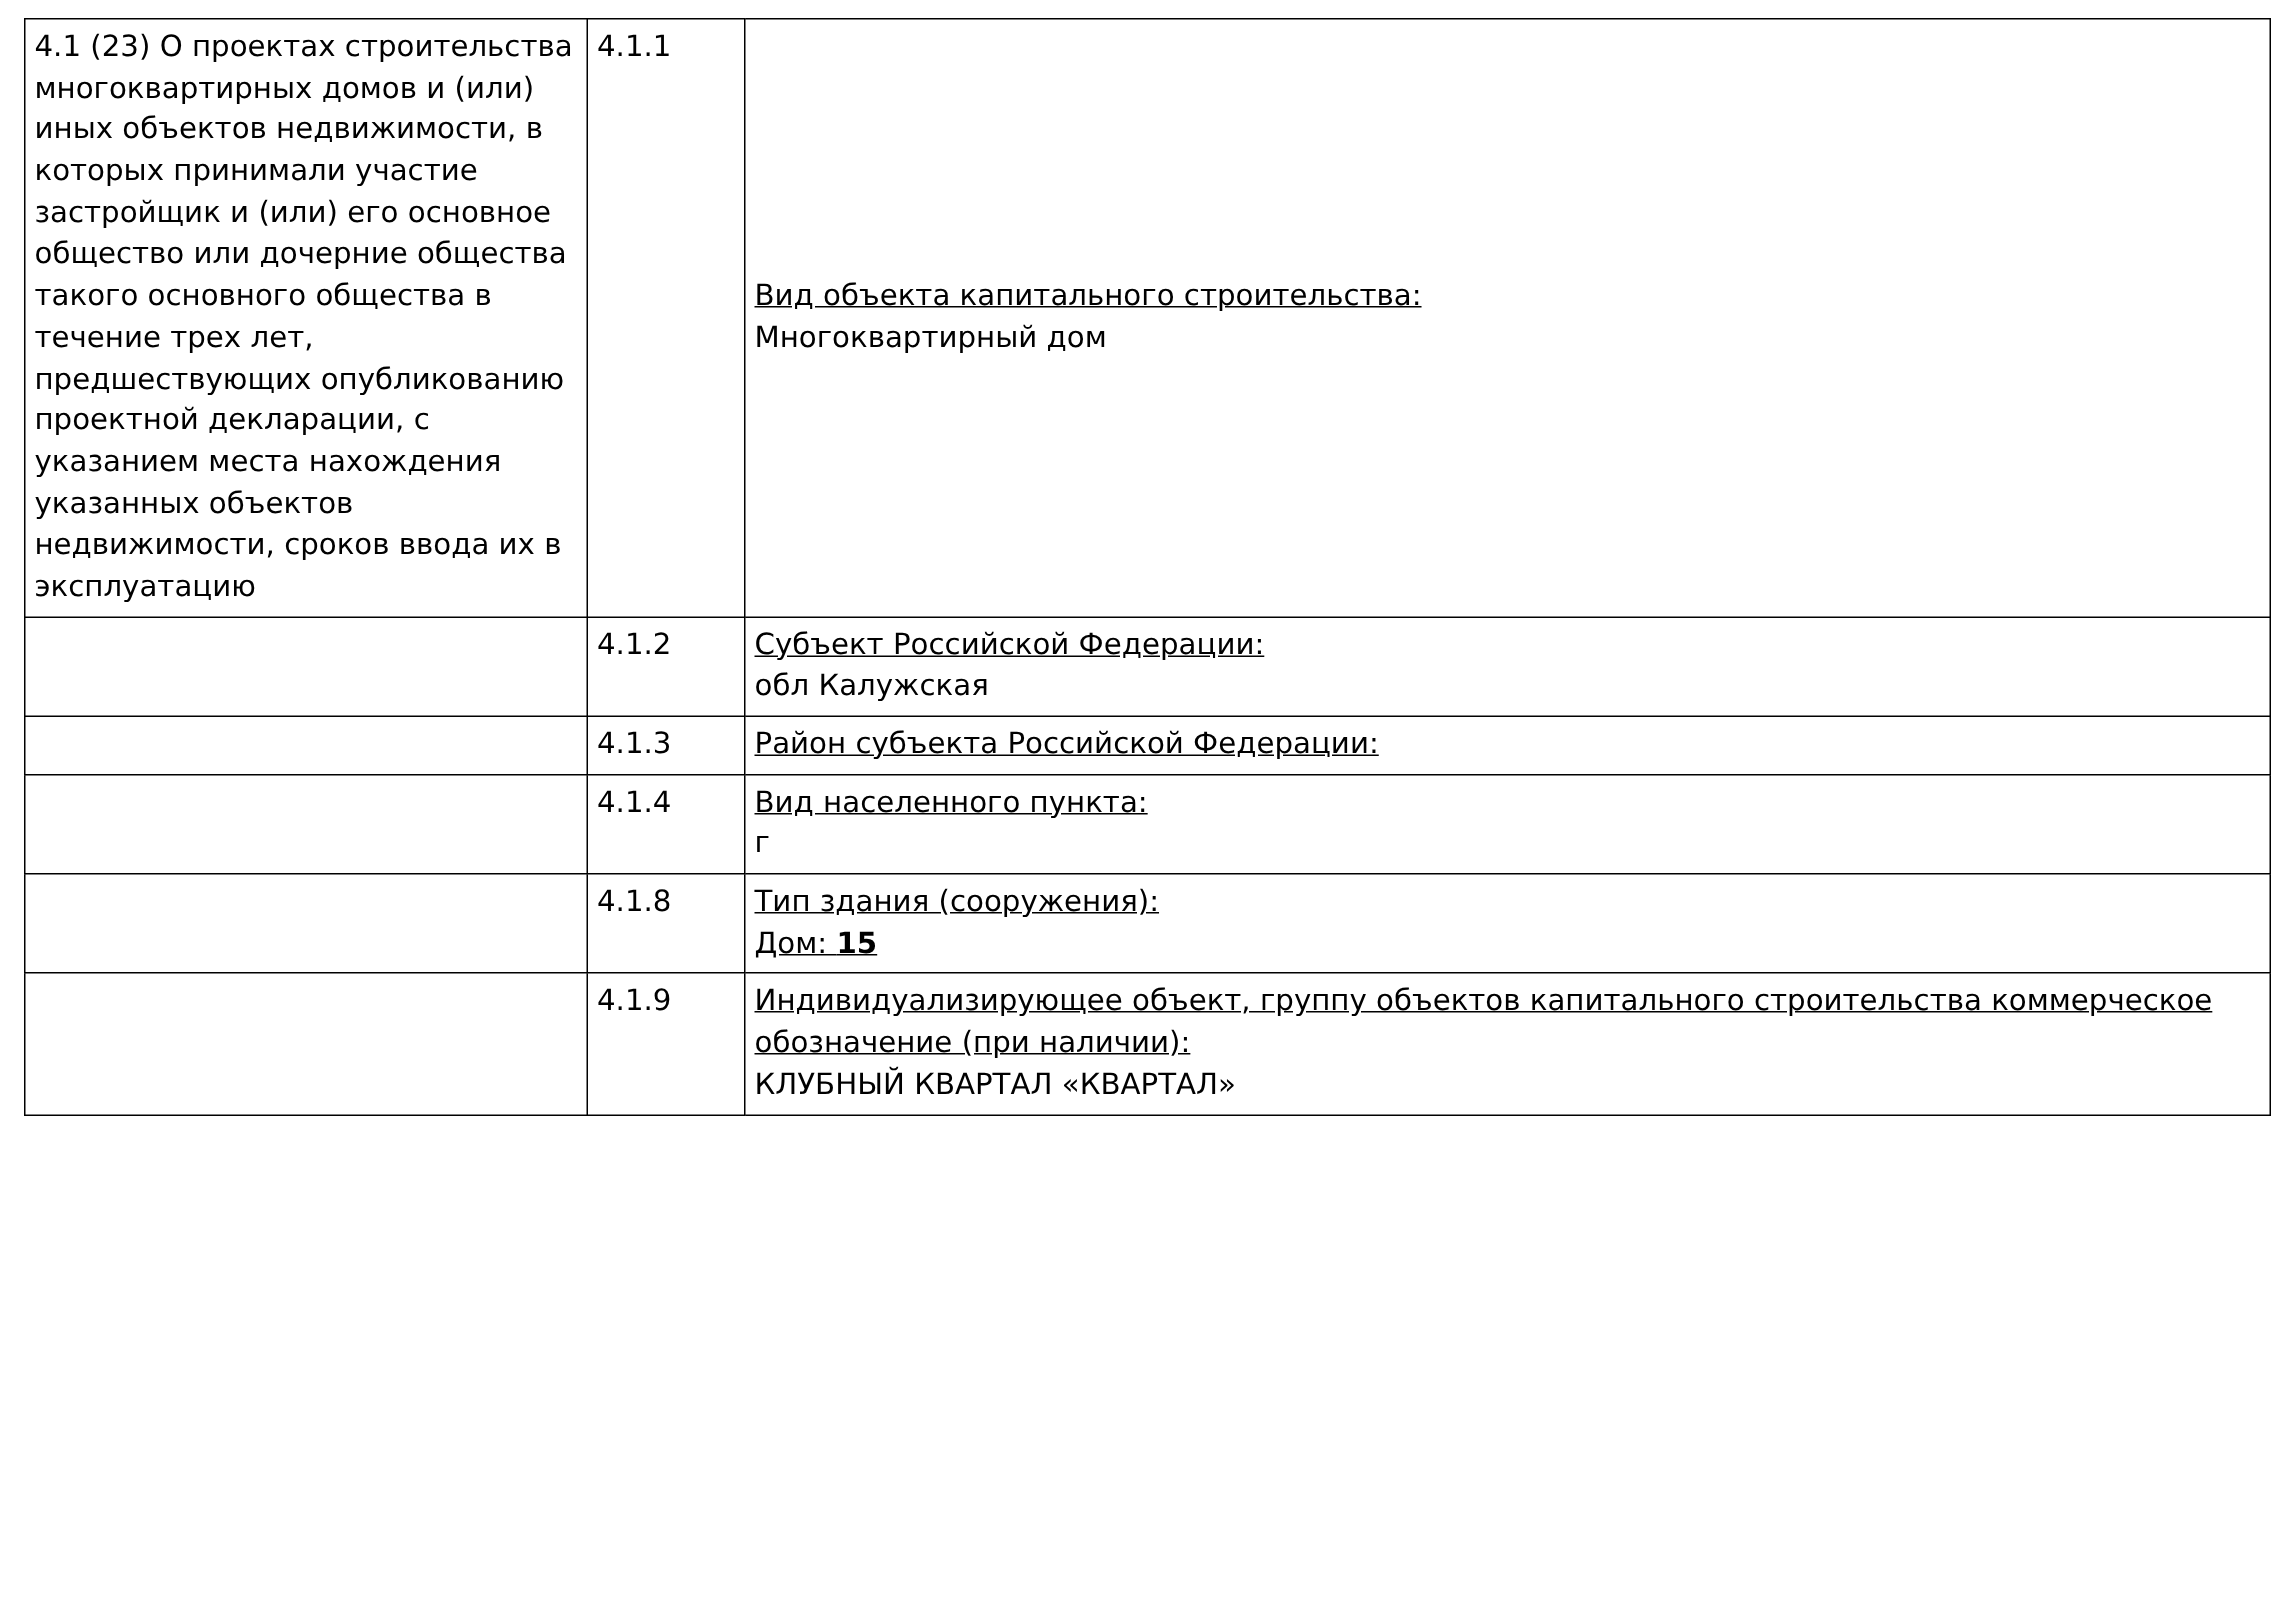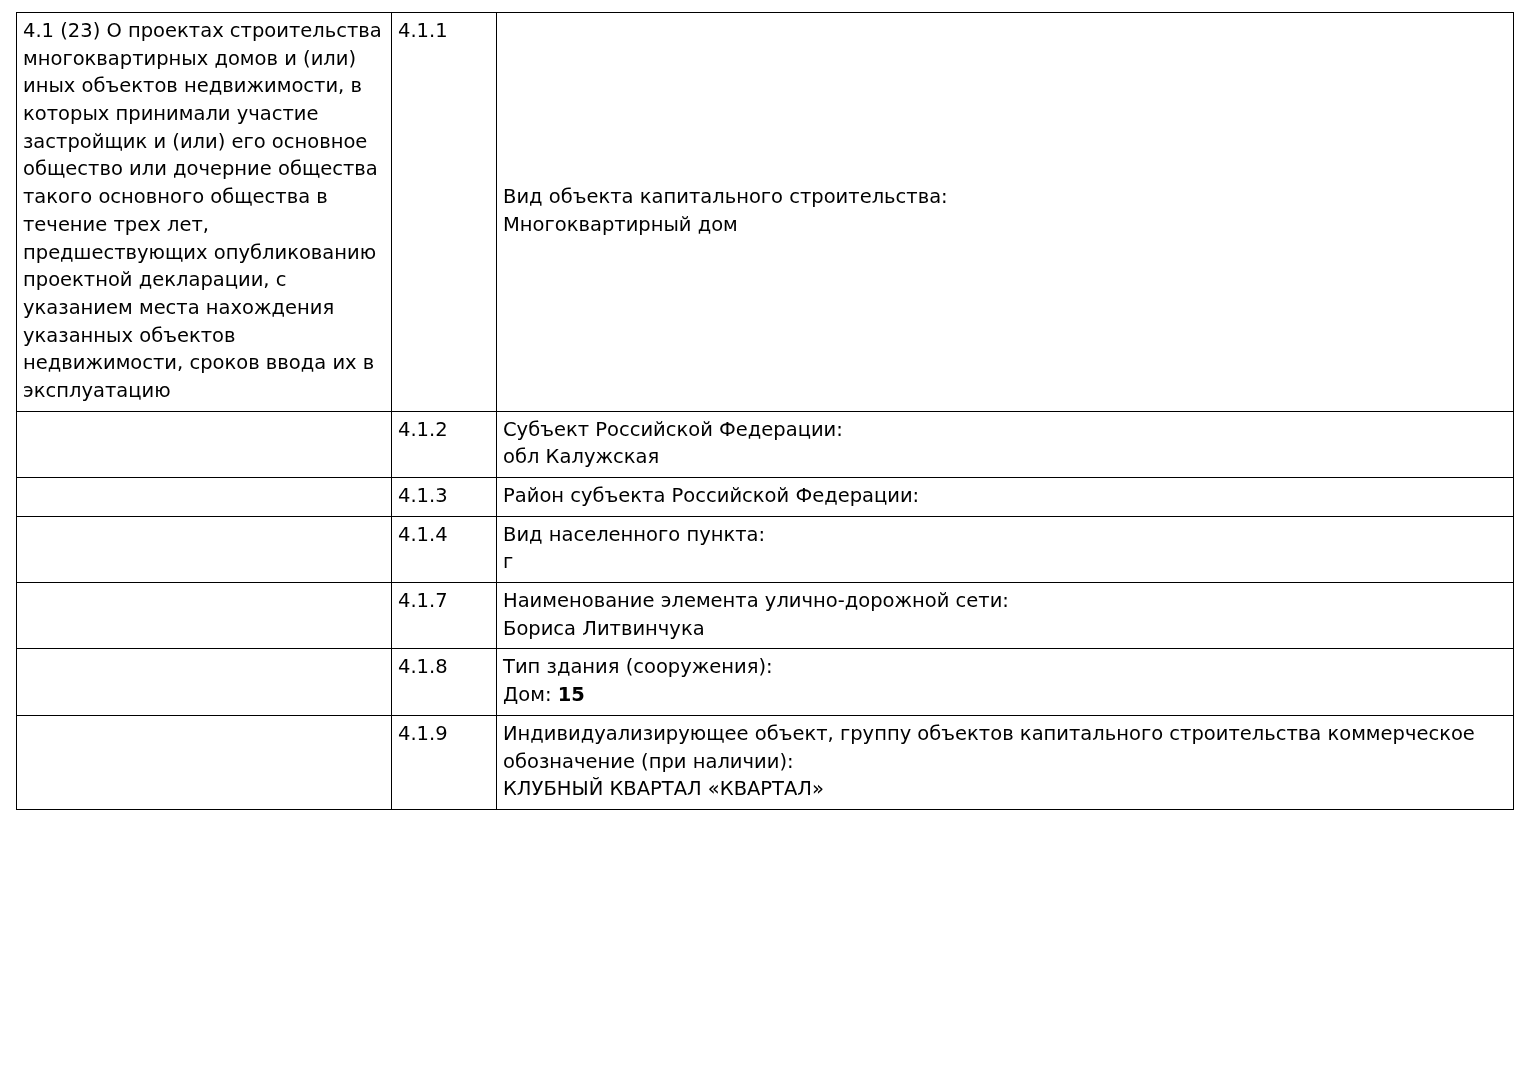--- a/index.html
+++ b/index.html
@@ -44,20 +44,21 @@
   }
   td.section-title {
     line-height: 1.415;
   }
   td.content {
     vertical-align: middle;
   }
   .label {
     display: block;
     font-weight: normal;
+    text-decoration: underline;
   }
   .value {
     display: block;
     font-weight: normal;
   }
   .inline-label {
     font-weight: normal;
   }
   .inline-value {
     font-weight: bold;
@@ -106,28 +107,20 @@
         <td class="empty-cell"></td>
         <td class="code">4.1.4</td>
         <td class="content">
           <span class="label">Вид населенного пункта:</span>
           <span class="value">г</span>
         </td>
       </tr>
 
 
 
-      <tr>
-        <td class="empty-cell"></td>
-        <td class="code">4.1.7</td>
-        <td class="content">
-          <span class="label">Наименование элемента улично-дорожной сети:</span>
-          <span class="value">Бориса Литвинчука</span>
-        </td>
-      </tr>
 
       <tr>
         <td class="empty-cell"></td>
         <td class="code">4.1.8</td>
         <td class="content">
           <span class="label">Тип здания (сооружения):</span>
           <span class="label"><span class="inline-label">Дом: </span><span class="inline-value">15</span></span>
         </td>
       </tr>
 

